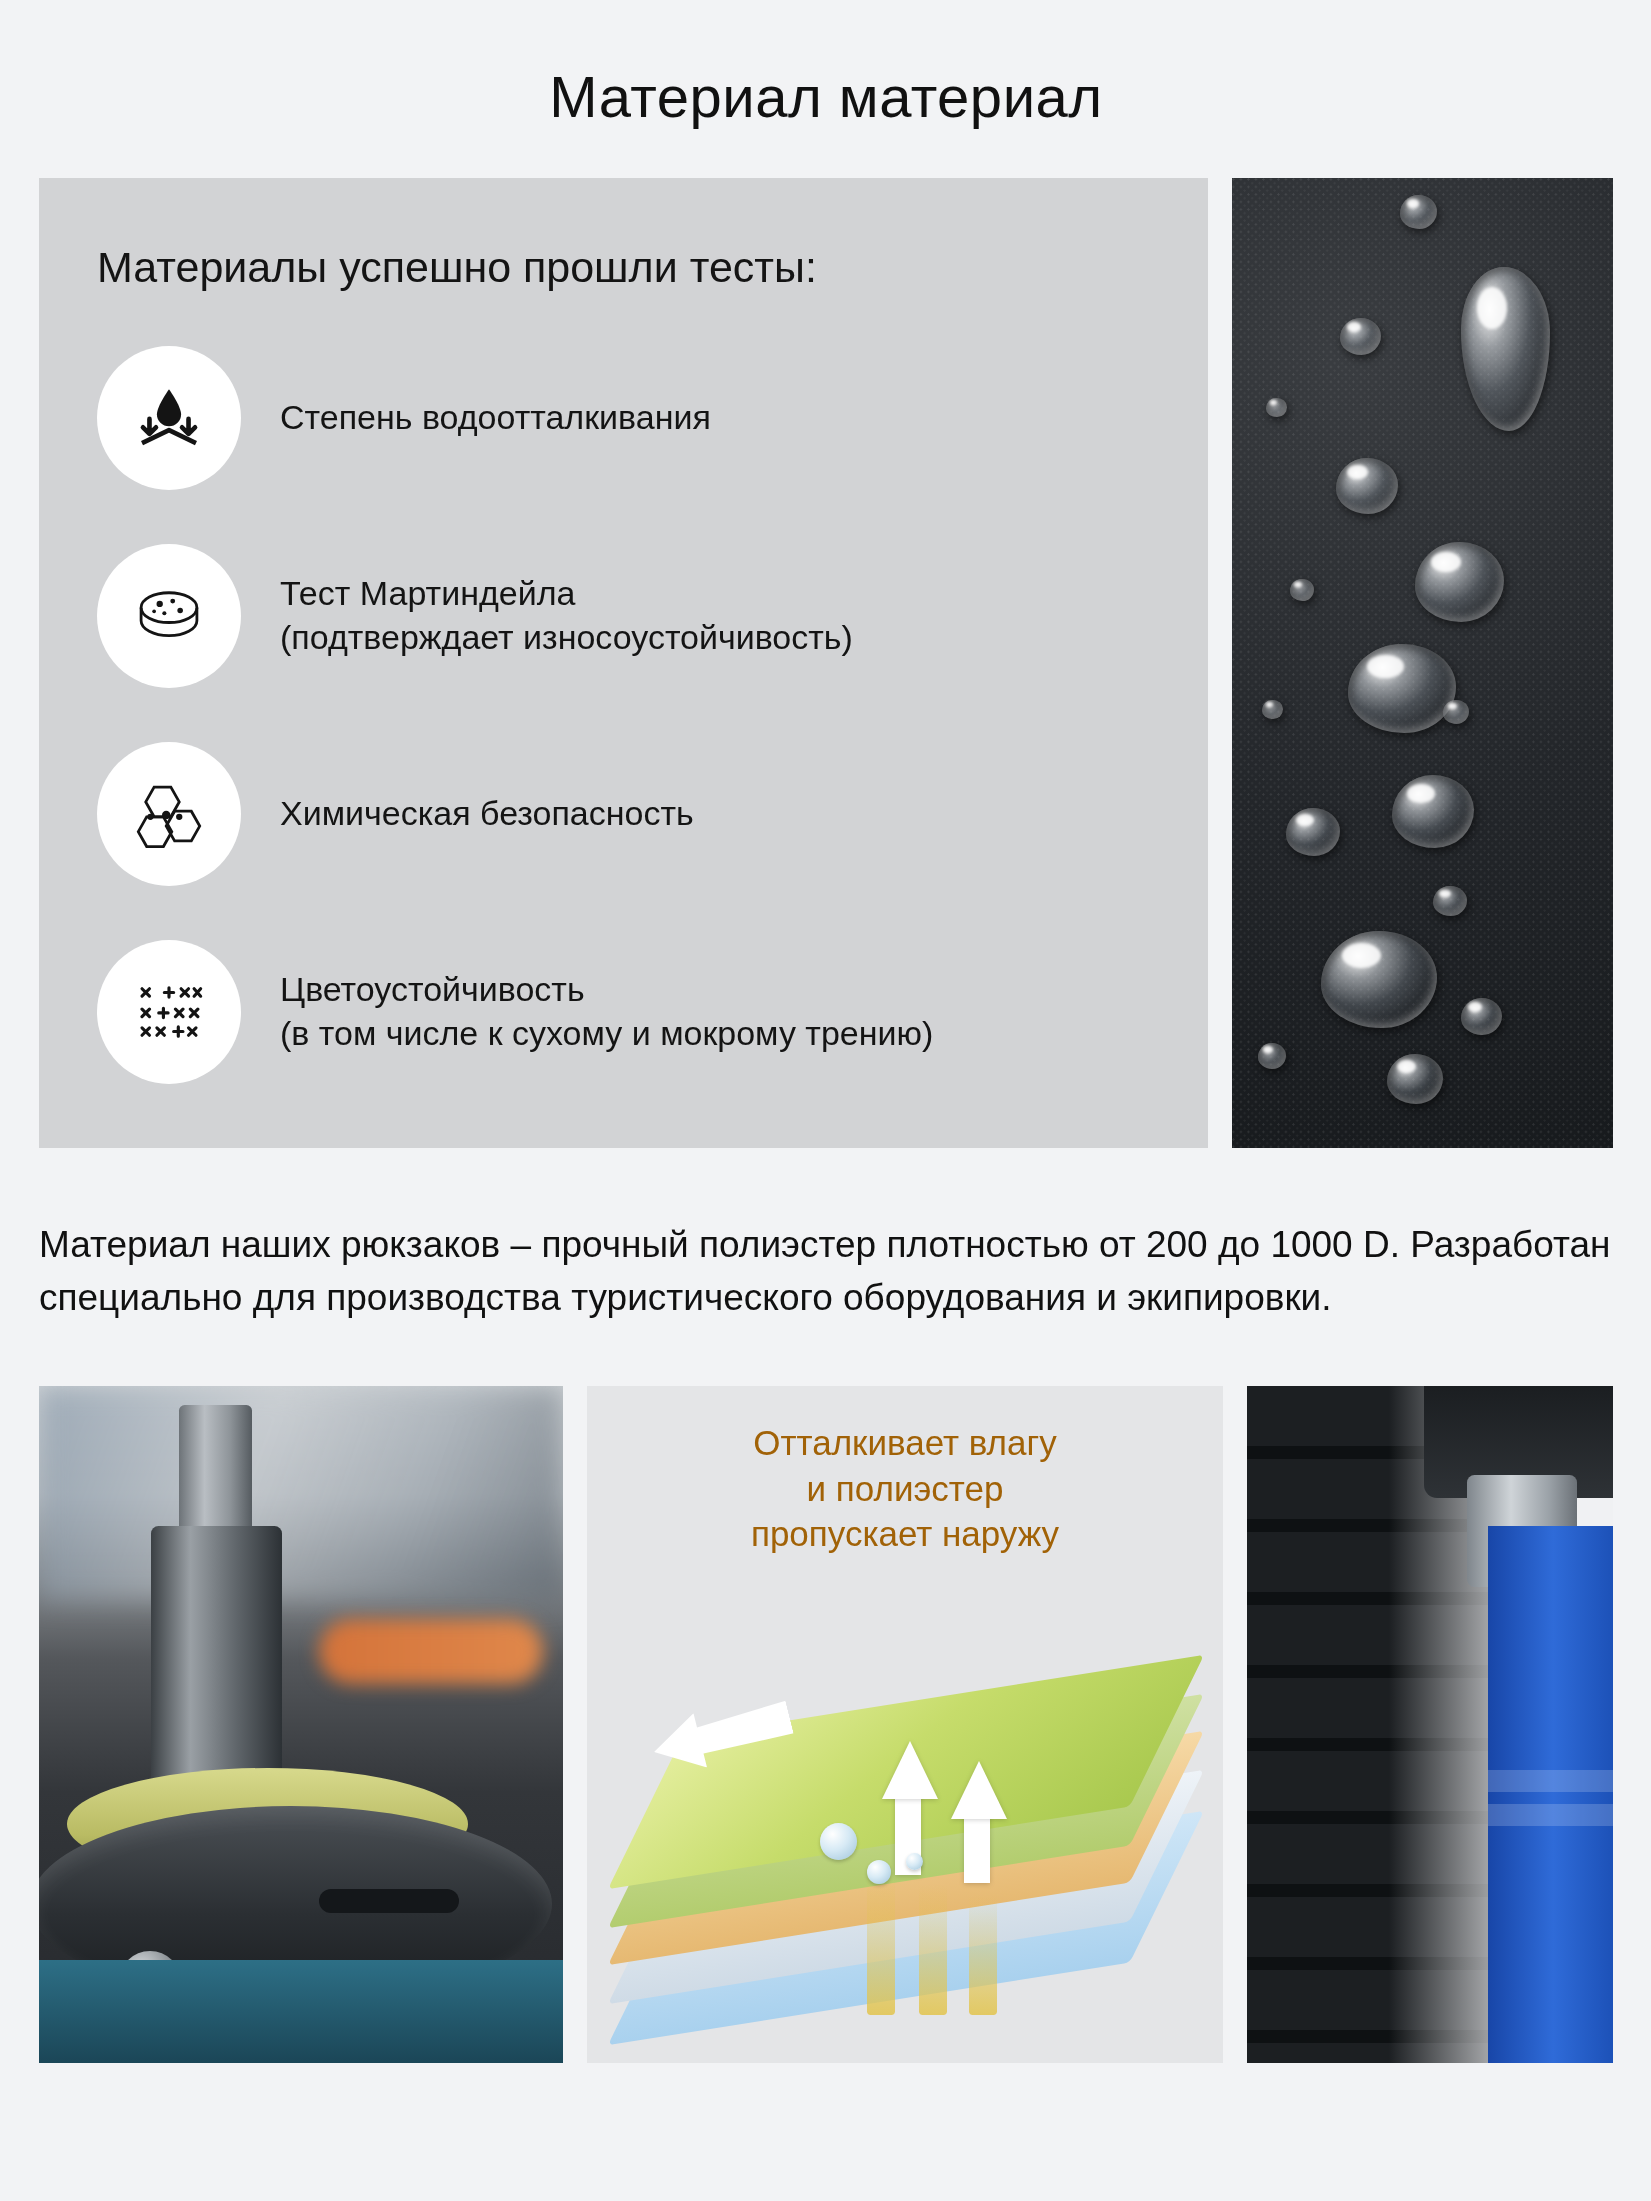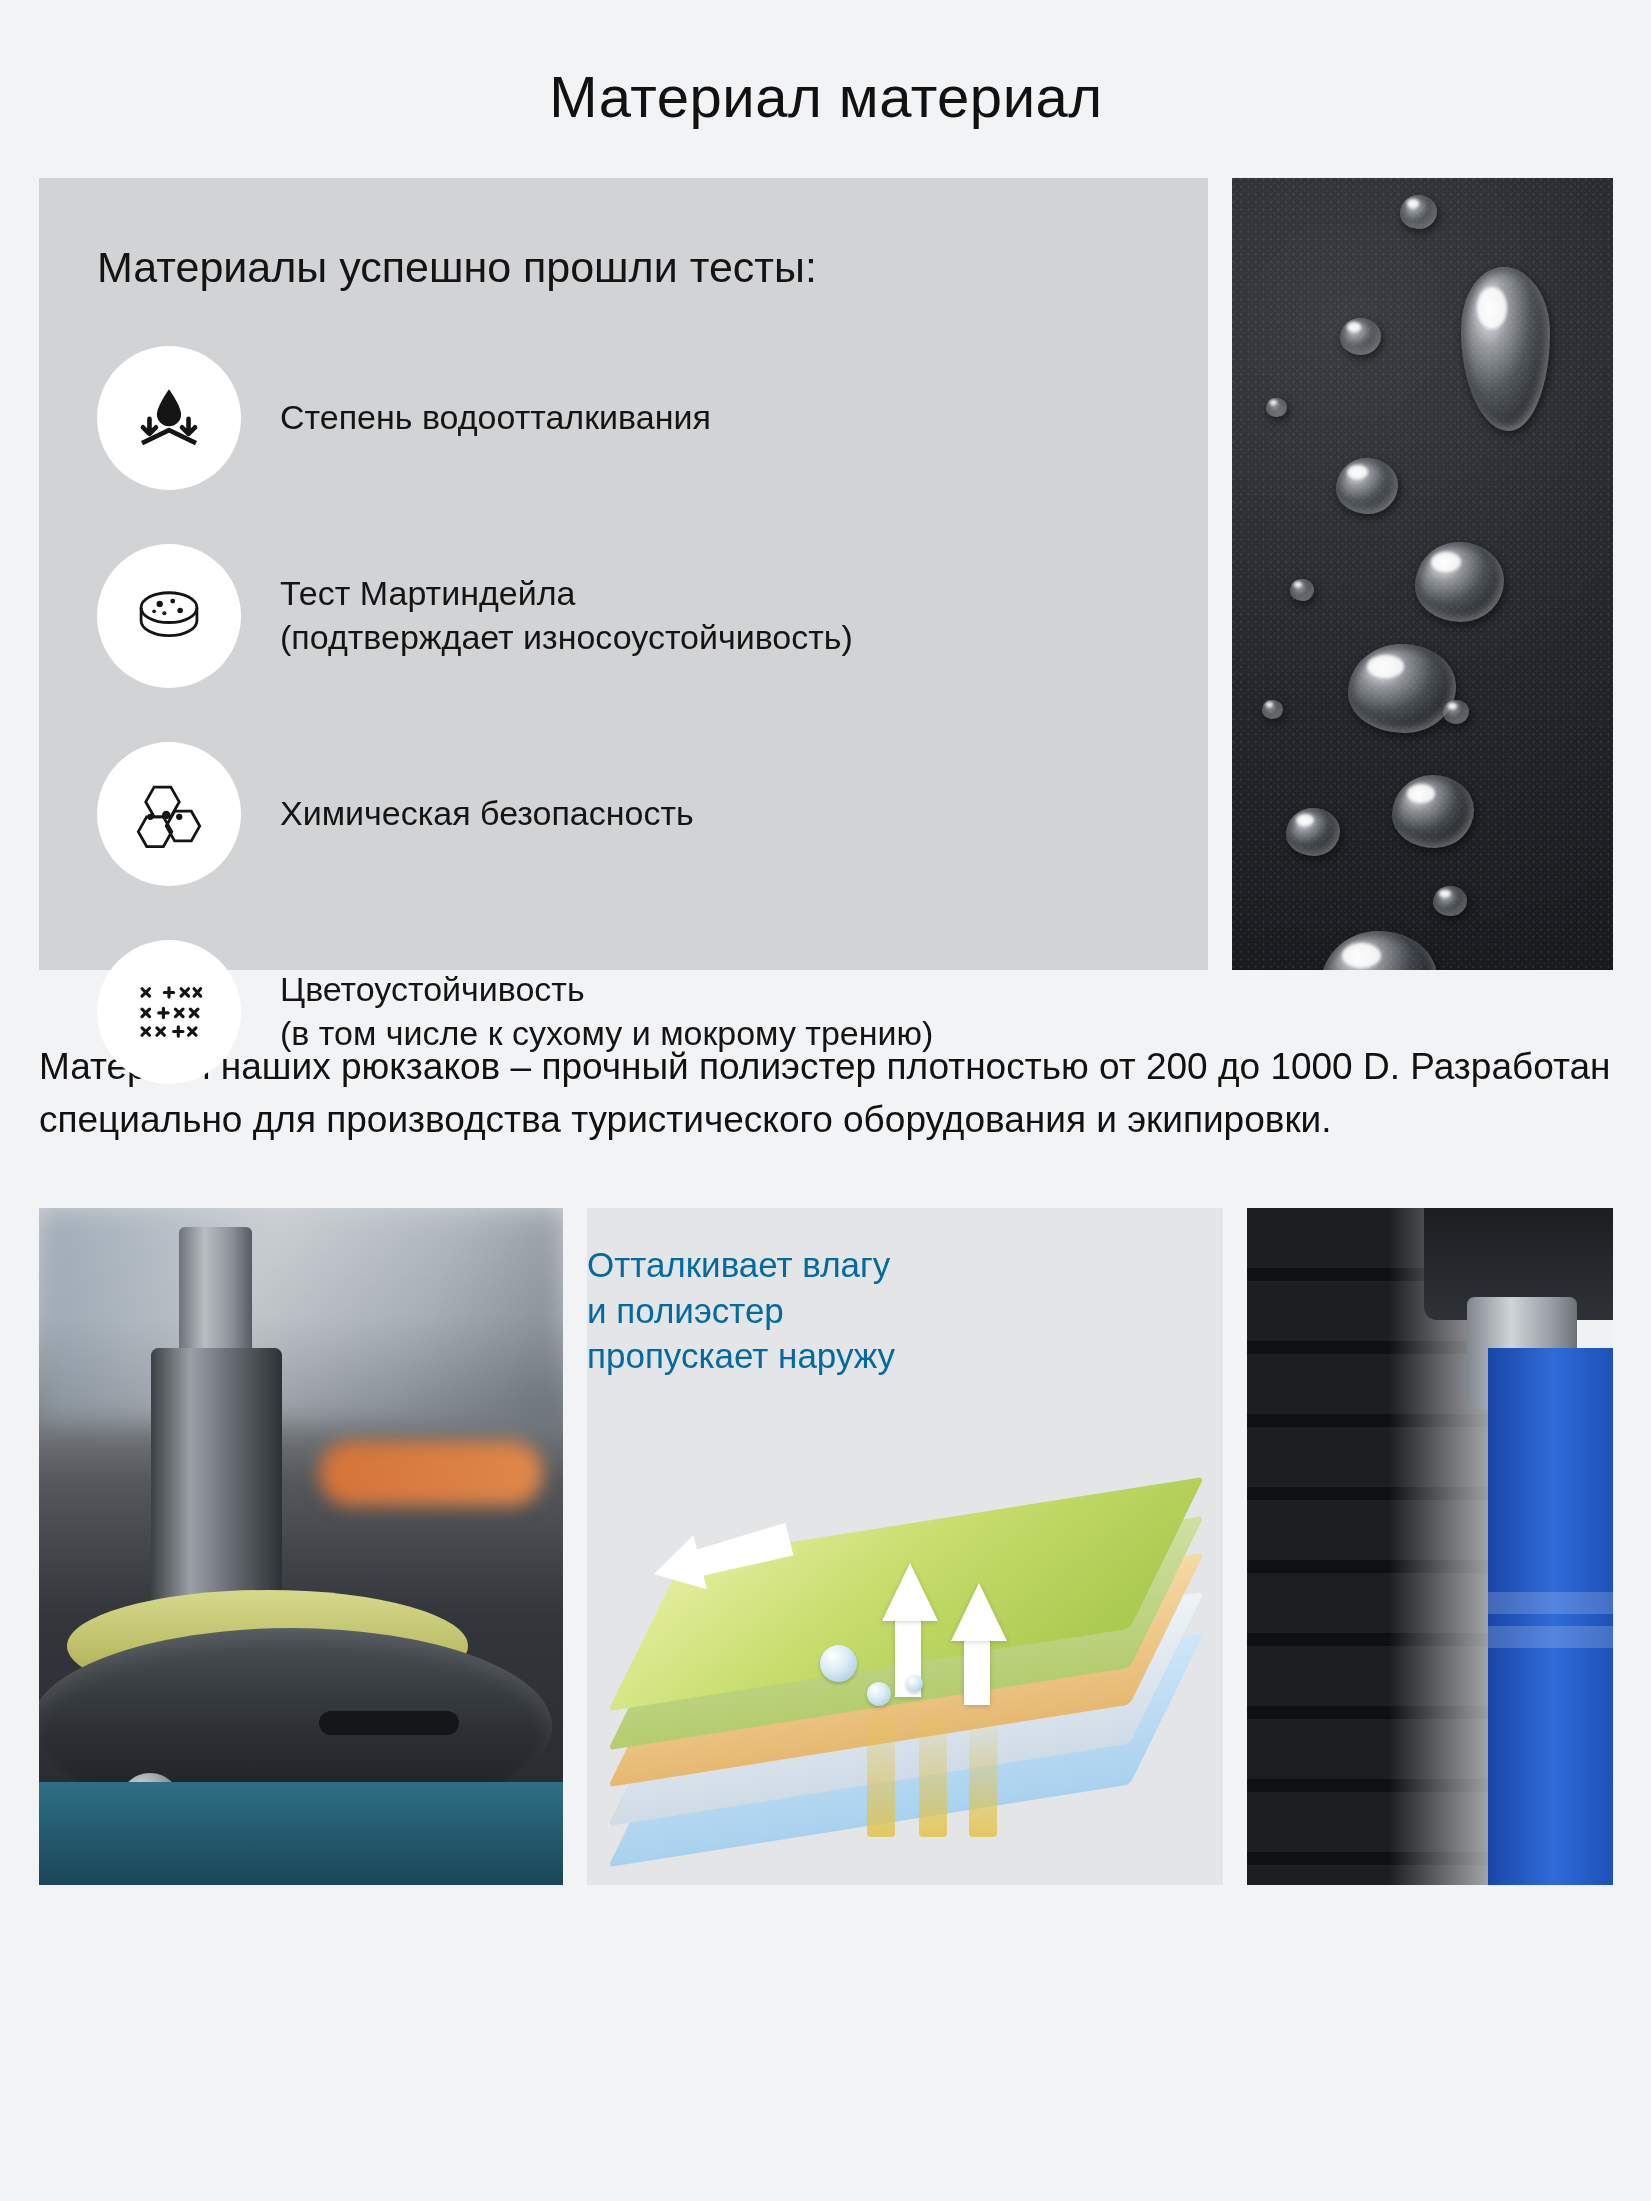--- a/index.html
+++ b/index.html
@@ -21,21 +21,21 @@
     font-weight: 400;
     letter-spacing: 0.5px;
     padding-top: 63px;
     color: #111;
   }
 
   
   .top-section {
     display: flex;
     margin: 48px 39px 0 39px;
-    height: 792px;
+    height: 970px;
   }
 
   .tests-card {
     background: #d2d3d5;
     flex: 0 0 1169px;
     padding: 65px 0 0 58px;
     position: relative;
   }
 
   .tests-heading {
@@ -184,23 +184,24 @@
   }
   .mm-base {
     position: absolute; left: 0; right: 0; bottom: 0; height: 103px;
     background: linear-gradient(180deg,#2d6f86,#1b4657);
   }
 
   
   .mid-caption {
     position: absolute;
     top: 34px; left: 0; right: 0;
+    text-align: center;
     font-size: 35px;
     line-height: 1.3;
-    color: #0369a1;
+    color: #a16207;
   }
   .layers { position: absolute; left: 0; right: 0; bottom: 48px; height: 392px; }
 
   .layer {
     position: absolute;
     left: 58px;
     width: 522px;
     height: 140px;
     transform: skewY(-9deg) skewX(-28deg) rotate(0deg);
     border-radius: 5.6px;

